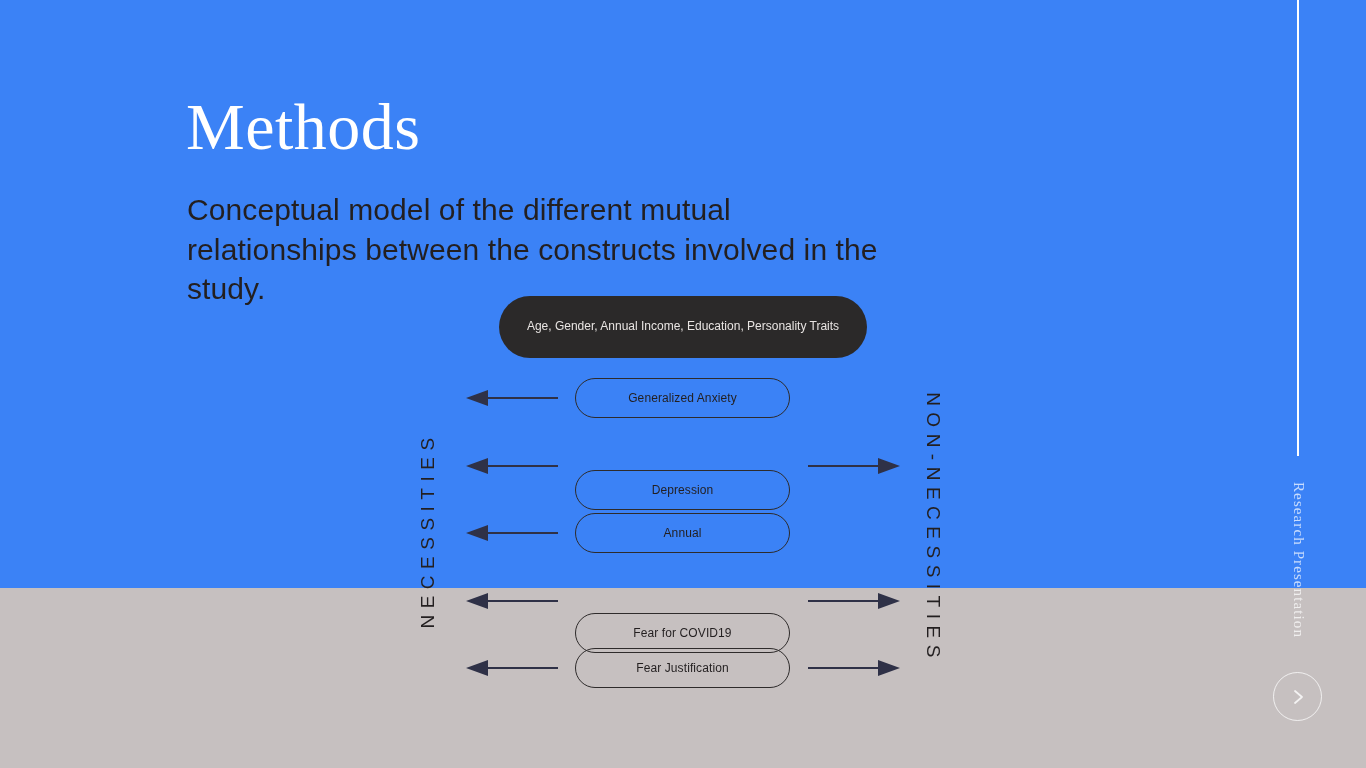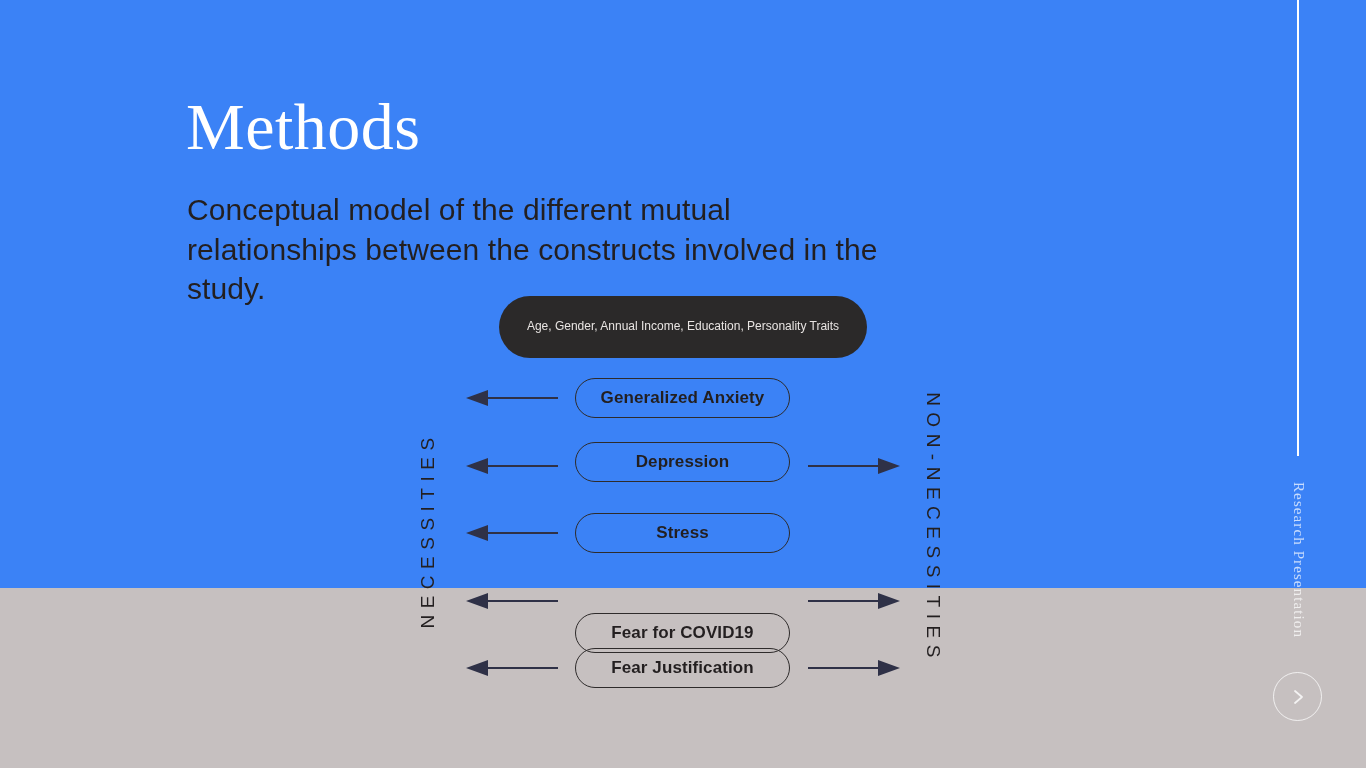--- a/index.html
+++ b/index.html
@@ -98,24 +98,23 @@
     left: 575px;
     width: 215px;
     height: 40px;
     box-sizing: border-box;
     border: 1.4px solid #2e2b2b;
     border-radius: 20px;
     background: transparent;
     display: flex;
     align-items: center;
     justify-content: center;
-    font-size: 17px;
+    font-size: 12px;
     color: #231f20;
     letter-spacing: 0.1px;
-    font-weight: bold;
   }
 
   
   .arrow {
     position: absolute;
     height: 20px;
     width: 92px;
   }
   .arrow svg { display: block; }
   .arrow-left  { left: 466px; }
@@ -182,35 +181,35 @@
     </svg>
   </div>
   <div class="construct-pill" style="top:378px;">Generalized Anxiety</div>
 
   <div class="arrow arrow-left" style="top:456px;">
     <svg width="92" height="20" viewBox="0 0 92 20" aria-hidden="true">
       <line x1="20" y1="10" x2="92" y2="10" stroke="#2f3147" stroke-width="2.2"></line>
       <polygon points="0,10 22,2 22,18" fill="#2f3147"></polygon>
     </svg>
   </div>
-  <div class="construct-pill" style="top:442px;">Depression</div>
+  <div class="construct-pill" style="top:470px;">Depression</div>
   <div class="arrow arrow-right" style="top:456px;">
     <svg width="92" height="20" viewBox="0 0 92 20" aria-hidden="true">
       <line x1="0" y1="10" x2="72" y2="10" stroke="#2f3147" stroke-width="2.2"></line>
       <polygon points="92,10 70,2 70,18" fill="#2f3147"></polygon>
     </svg>
   </div>
 
   <div class="arrow arrow-left" style="top:523px;">
     <svg width="92" height="20" viewBox="0 0 92 20" aria-hidden="true">
       <line x1="20" y1="10" x2="92" y2="10" stroke="#2f3147" stroke-width="2.2"></line>
       <polygon points="0,10 22,2 22,18" fill="#2f3147"></polygon>
     </svg>
   </div>
-  <div class="construct-pill" style="top:513px;">Stress</div>
+  <div class="construct-pill" style="top:513px;">Annual</div>
 
   <div class="arrow arrow-left" style="top:591px;">
     <svg width="92" height="20" viewBox="0 0 92 20" aria-hidden="true">
       <line x1="20" y1="10" x2="92" y2="10" stroke="#2f3147" stroke-width="2.2"></line>
       <polygon points="0,10 22,2 22,18" fill="#2f3147"></polygon>
     </svg>
   </div>
   <div class="construct-pill" style="top:613px;">Fear for COVID19</div>
   <div class="arrow arrow-right" style="top:591px;">
     <svg width="92" height="20" viewBox="0 0 92 20" aria-hidden="true">

